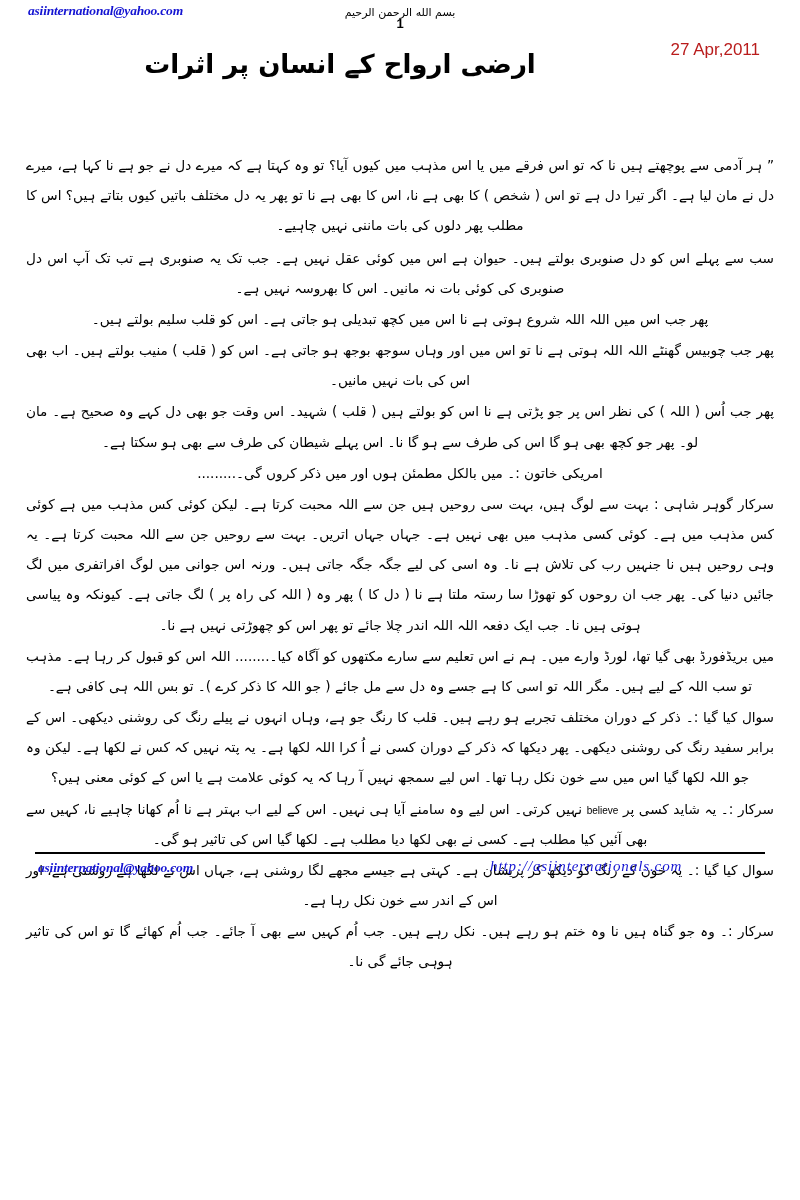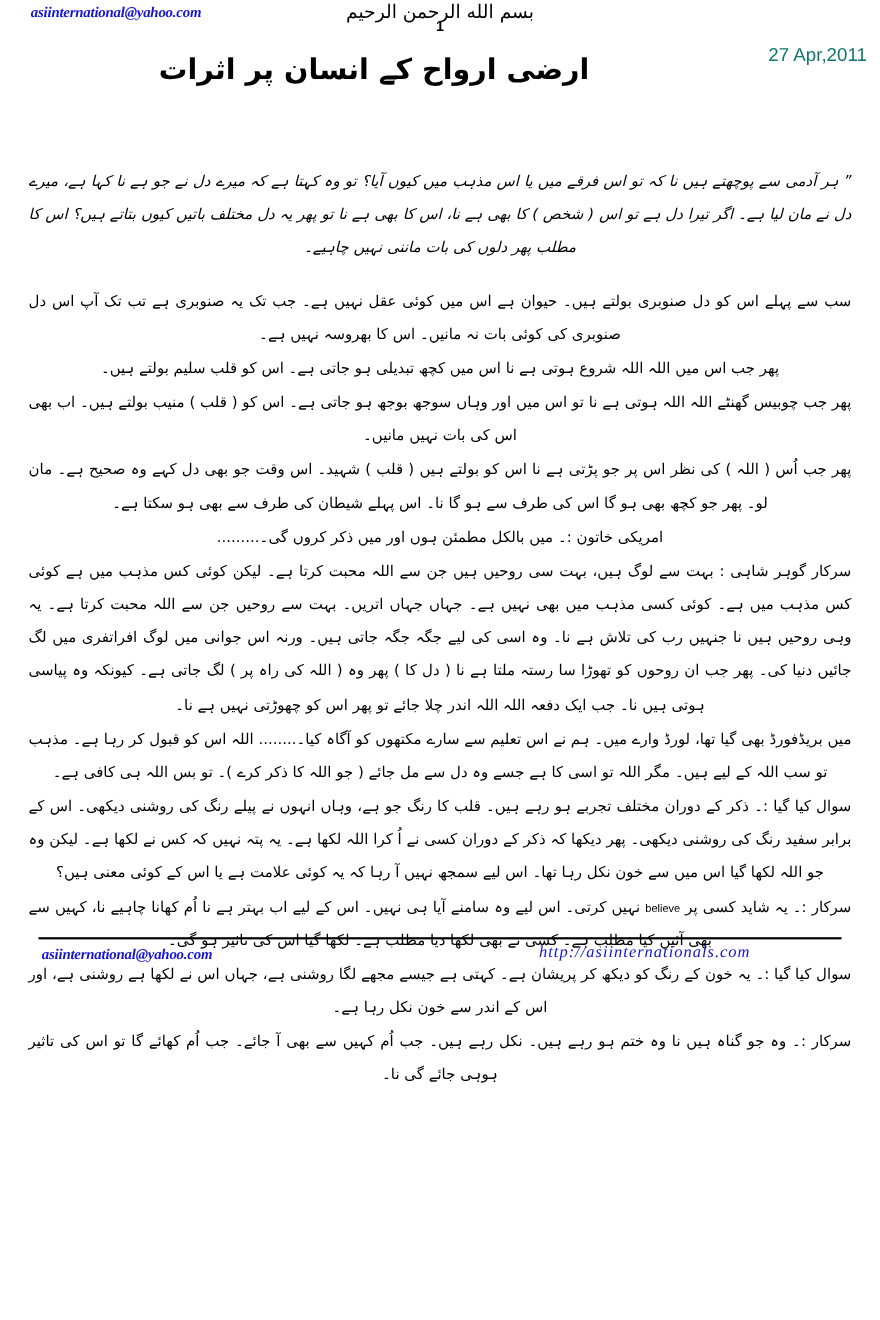--- a/index.html
+++ b/index.html
@@ -49,44 +49,44 @@
     position: absolute;
     left: 0;
     top: 2px;
     width: 800px;
     text-align: center;
   }
   .bismillah {
     display: inline-block;
     direction: rtl;
     font-family: "DejaVu Sans", sans-serif;
-    font-size: 17px;
+    font-size: 11px;
     color: #000;
     line-height: 1.1;
     letter-spacing: -0.5px;
   }
   .page-number {
     position: absolute;
     left: 0;
     top: 16px;
     width: 800px;
     text-align: center;
     font-family: "Liberation Sans", sans-serif;
     font-size: 13px;
     font-weight: bold;
     color: #000;
   }
 
   .doc-date {
     position: absolute;
-    right: 12px;
+    right: 40px;
     top: 40px;
     font-family: "Liberation Sans", sans-serif;
     font-size: 17px;
-    color: #0f766e;
+    color: #b91c1c;
     white-space: nowrap;
   }
 
   .doc-title {
     position: absolute;
     left: 0;
     top: 48px;
     width: 800px;
     text-align: center;
     direction: rtl;
@@ -116,22 +116,21 @@
 
   .para {
     margin: 0 0 1px 0;
     direction: rtl;
     text-align: justify;
     text-align-last: center;
     unicode-bidi: isolate;
   }
 
   .para.first {
-    margin-bottom: 18px;
-    font-style: italic;
+    margin-bottom: 2px;
   }
 
   .para .latin {
     font-family: "Liberation Sans", sans-serif;
     font-size: 10px;
     unicode-bidi: isolate;
     direction: ltr;
     display: inline-block;
   }
 

